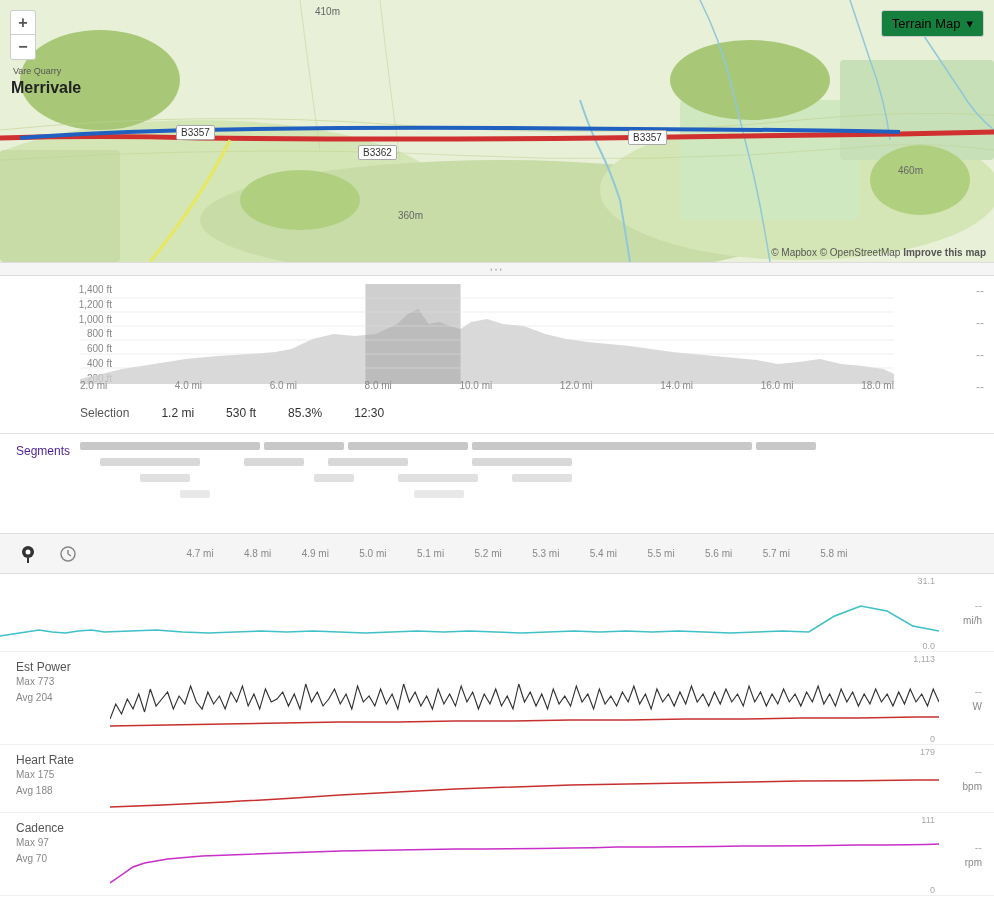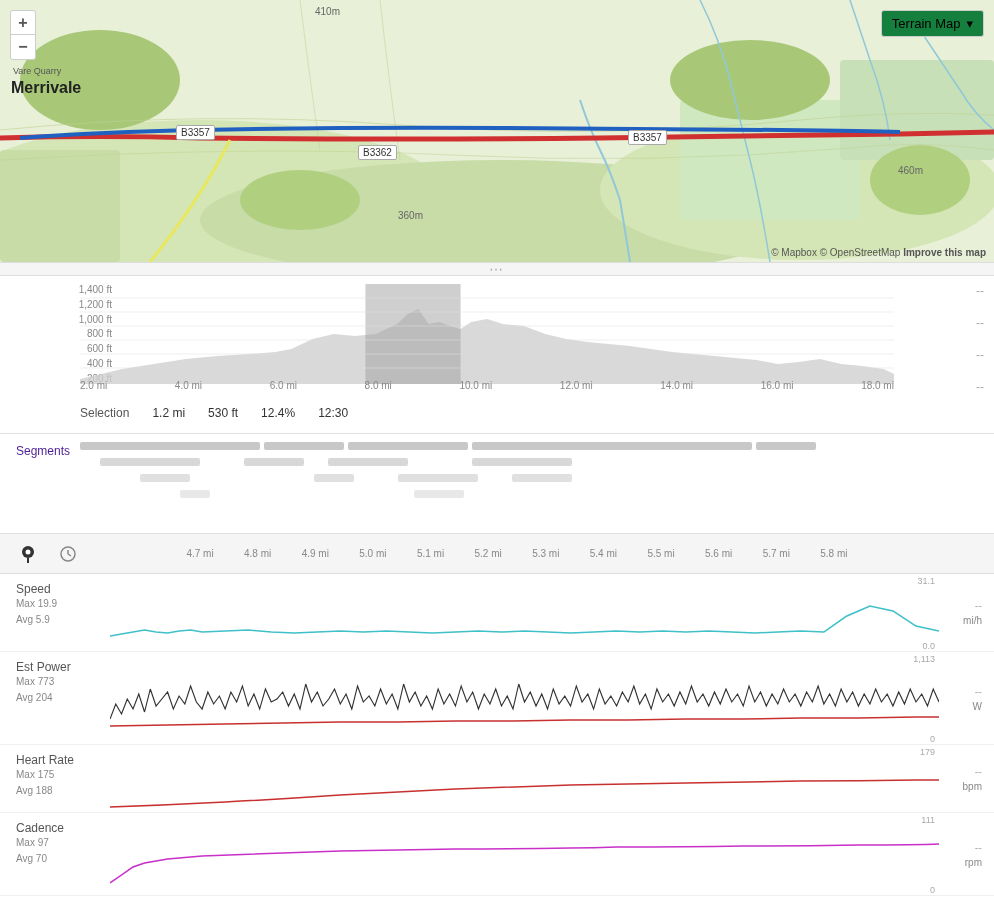--- a/index.html
+++ b/index.html
@@ -163,21 +163,21 @@
       color: #888;
     }
 
     .selection-bar {
       position: absolute;
       left: 80px;
       top: 130px;
       right: 100px;
       display: flex;
       align-items: center;
-      gap: 23px;
+      gap: 32px;
       font-size: 12px;
       color: #555;
     }
     .selection-label { font-weight: normal; }
     .selection-value { color: #333; }
 
     
     #segments-section {
       width: 994px;
       height: 100px;
@@ -415,21 +415,21 @@
     <span>12.0 mi</span>
     <span>14.0 mi</span>
     <span>16.0 mi</span>
     <span>18.0 mi</span>
   </div>
 
   <div class="selection-bar">
     <span class="selection-label">Selection</span>
     <span class="selection-value">1.2 mi</span>
     <span class="selection-value">530 ft</span>
-    <span class="selection-value">12.4%</span>
+    <span class="selection-value">85.3%</span>
     <span class="selection-value">12:30</span>
   </div>
 </div>
 
 <div id="segments-section">
   <div class="segments-label">Segments</div>
   <div class="segments-chart">
     <div class="segment-row">
       <div class="segment-bar" style="width:180px; background:#c8c8c8;"></div>
       <div class="segment-bar" style="width:80px; background:#c8c8c8;"></div>
@@ -486,25 +486,20 @@
     <span>5.5 mi</span>
     <span>5.6 mi</span>
     <span>5.7 mi</span>
     <span>5.8 mi</span>
   </div>
 </div>
 
 <div id="metrics-section">
 
   <div class="metric-row">
-    <div class="metric-label-col">
-      <div class="metric-name">Speed</div>
-      <div class="metric-stat">Max 19.9</div>
-      <div class="metric-stat">Avg 5.9</div>
-    </div>
     <div class="metric-chart-col">
       <div style="font-size:9px; color:#aaa; text-align:right; padding-right:4px; padding-top:2px;">31.1</div>
       <svg class="chart-svg" height="55" viewBox="0 0 720 55" preserveAspectRatio="none">
 
         <path d="M0,50 L10,48 L20,46 L30,44 L40,46 L50,47 L60,45 L70,44 L80,46 L100,45 L120,44 L140,46 L160,47 L180,46 L200,45 L220,46 L240,45 L260,46 L280,47 L300,46 L320,45 L340,46 L360,45 L380,46 L400,47 L420,46 L440,45 L460,46 L480,45 L500,46 L520,45 L540,46 L560,47 L580,46 L600,45 L620,46 L640,30 L660,20 L680,25 L700,40 L720,45" fill="none" stroke="#40c0c8" stroke-width="1.5"></path>
       </svg>
       <div style="font-size:9px; color:#aaa; text-align:right; padding-right:4px;">0.0</div>
     </div>
     <div class="metric-right-col">
       <span>--</span>

